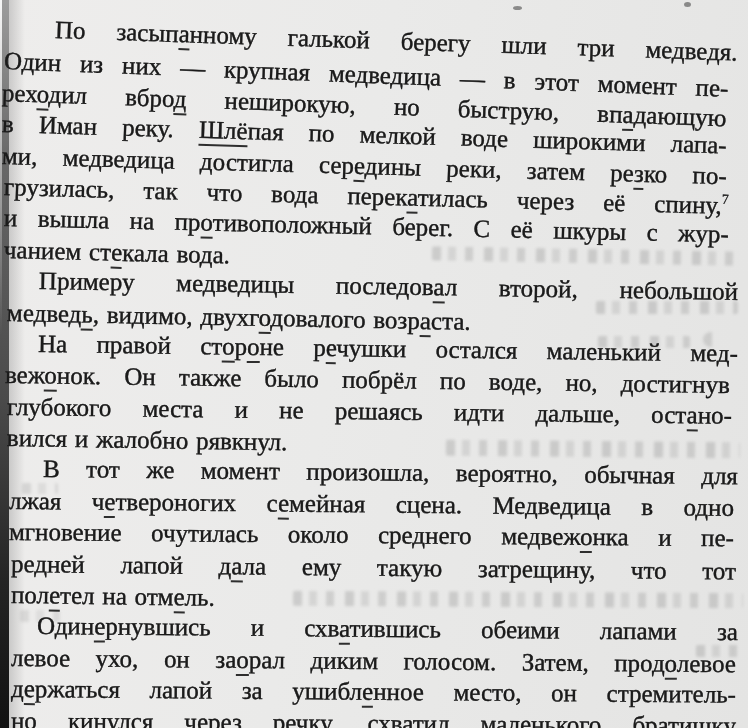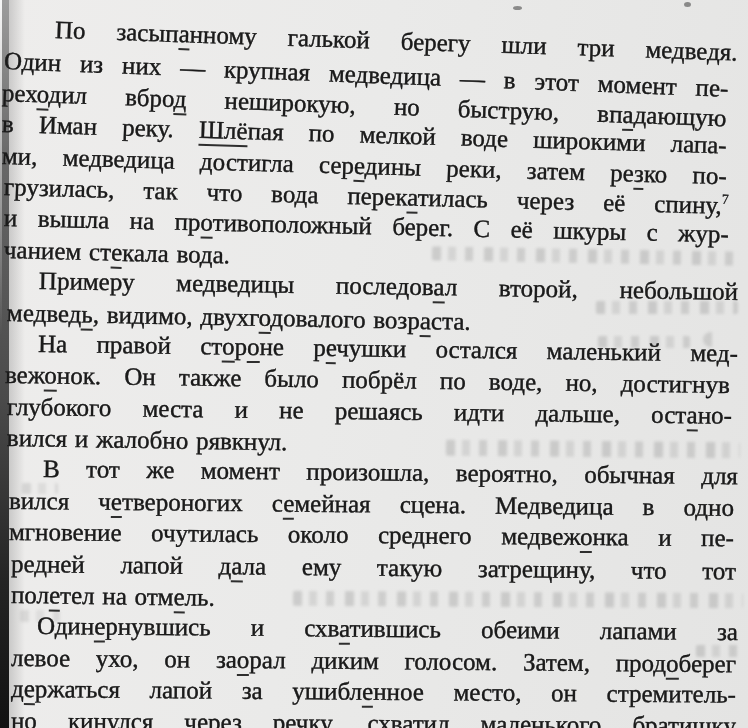--- a/index.html
+++ b/index.html
@@ -87,23 +87,23 @@
       <div class="line" style="margin-left: -9px; width: calc(100% + 0px); transform: rotate(1.5deg);"><span>грузилась, так что вода перек</span><span class="orth">а</span><span>тилась через её спину,</span><span class="sup">7</span></div>
       <div class="line" style="margin-left: -9px; width: calc(100% + 0px); transform: rotate(1.3deg);"><span>и вышла на пр</span><span class="orth">о</span><span>тивоположный берег. С её шкуры с жур-</span></div>
       <div class="line para-end" style="margin-left: -9px; width: calc(100% + 0px); transform: rotate(1.4deg);"><span>чанием ст</span><span class="orth">е</span><span>кала вода.</span></div>
       <div class="line" style="margin-left: 26px; width: calc(100% - 26px); transform: rotate(0.9deg);"><span>Примеру медведицы последов</span><span class="orth">а</span><span>л второй, небольшой</span></div>
       <div class="line para-end" style="margin-left: -6px; width: calc(100% + 0px); transform: rotate(1.1deg);"><span>медвед</span><span class="orth">ь</span><span>, видимо, двухг</span><span class="orth">о</span><span>довалого возр</span><span class="orth">а</span><span>ста.</span></div>
       <div class="line" style="margin-left: 25px; width: calc(100% - 25px); transform: rotate(0.8deg);"><span>На правой ст</span><span class="orth">о</span><span>р</span><span class="orth">о</span><span>не р</span><span class="orth">е</span><span>чушки остался маленький мед-</span></div>
       <div class="line" style="margin-left: -8px; width: calc(100% + 0px); transform: rotate(0.8deg);"><span>веж</span><span class="orth">о</span><span>нок. Он также было побрёл по воде, но, достигнув</span></div>
       <div class="line" style="margin-left: -6px; width: calc(100% + 0px); transform: rotate(0.7deg);"><span>глубокого места и не решаясь идти дальше, ост</span><span class="orth">а</span><span>но-</span></div>
       <div class="line para-end" style="margin-left: -6px; width: calc(100% + 0px); transform: rotate(0.9deg);"><span>вился и жалобно рявкнул.</span></div>
       <div class="line" style="margin-left: 30px; width: calc(100% - 30px); transform: rotate(0.6deg);"><span>В тот же момент произошла, вероятно, обычная для</span></div>
-      <div class="line" style="margin-left: -4px; width: calc(100% + 0px); transform: rotate(0.55deg);"><span>вился ч</span><span class="orth">е</span><span>твероногих с</span><span class="orth">е</span><span>мейная сцена. Медведица в одно</span></div>
+      <div class="line" style="margin-left: -4px; width: calc(100% + 0px); transform: rotate(0.55deg);"><span>лжая ч</span><span class="orth">е</span><span>твероногих с</span><span class="orth">е</span><span>мейная сцена. Медведица в одно</span></div>
       <div class="line" style="margin-left: -4px; width: calc(100% + 0px); transform: rotate(0.5deg);"><span>мгновение очутилась около среднего медвеж</span><span class="orth">о</span><span>нка и пе-</span></div>
       <div class="line" style="margin-left: -2px; width: calc(100% + 0px); transform: rotate(0.6deg);"><span>редней лапой д</span><span class="orth">а</span><span>ла ему такую затрещину, что тот</span></div>
       <div class="line para-end" style="margin-left: -2px; width: calc(100% + 0px); transform: rotate(0.8deg);"><span>пол</span><span class="orth">е</span><span>тел на отм</span><span class="orth">е</span><span>ль.</span></div>
       <div class="line" style="margin-left: 24px; width: calc(100% - 24px); transform: rotate(0.5deg);"><span>Один</span><span class="orth">е</span><span>рнувшись и схв</span><span class="orth">а</span><span>тившись обеими лапами за</span></div>
-      <div class="line" style="margin-left: -2px; width: calc(100% + 0px); transform: rotate(0.5deg);"><span>левое ухо, он за</span><span class="orth">о</span><span>рал диким голосом. Затем, прод</span><span class="orth">о</span><span>берег</span></div>
+      <div class="line" style="margin-left: -2px; width: calc(100% + 0px); transform: rotate(0.5deg);"><span>левое ухо, он за</span><span class="orth">о</span><span>рал диким голосом. Затем, прод</span><span class="orth">о</span><span>левое</span></div>
       <div class="line" style="margin-left: -2px; width: calc(100% + 0px); transform: rotate(0.45deg);"><span>д</span><span class="orth">е</span><span>ржаться лапой за ушибл</span><span class="orth">е</span><span>нное место, он стремитель-</span></div>
       <div class="line" style="margin-left: -2px; width: calc(100% + 0px); transform: rotate(0.4deg);"><span>но кинулся через речку, схватил маленького братишку</span></div>
     </div>
 
 </div>
 
 </body></html>

